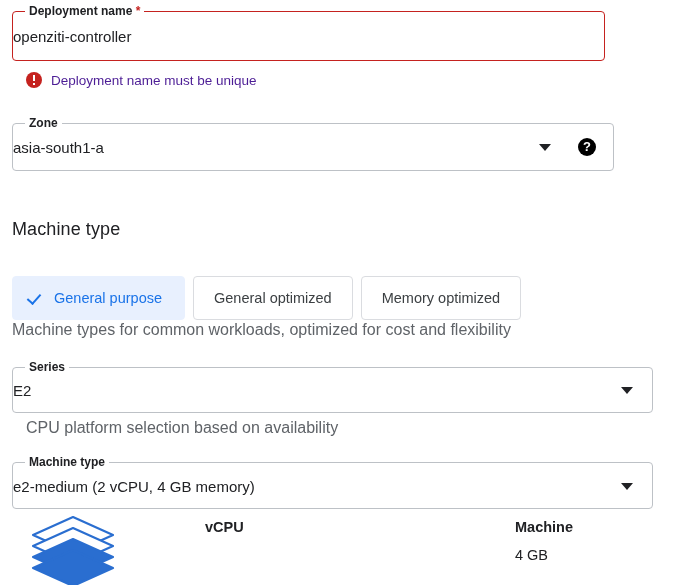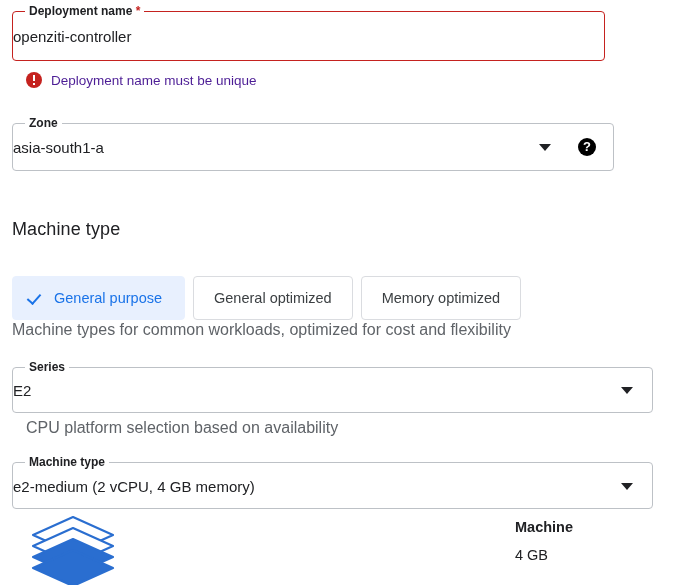--- a/index.html
+++ b/index.html
@@ -313,20 +313,21 @@
       <polygon points="45,3 85,21 45,39 5,21" fill="#ffffff"></polygon>
       <polygon points="45,14 85,32 45,50 5,32" fill="#ffffff"></polygon>
     </g>
     <g stroke="#2a6ed0" stroke-width="2.2" stroke-linejoin="round">
       <polygon points="45,25 85,43 45,61 5,43" fill="#2a6ed0"></polygon>
       <polygon points="45,36 85,54 45,72 5,54" fill="#2a6ed0"></polygon>
     </g>
   </svg>
 
   <div class="spec-col" id="spec-vcpu">
+    <div class="spec-head">vCPU</div>
   </div>
 
   <div class="spec-col" id="spec-memory">
     <div class="spec-head">Machine</div>
     <div class="spec-val">4 GB</div>
   </div>
 
 </div>
 
 </body></html>

